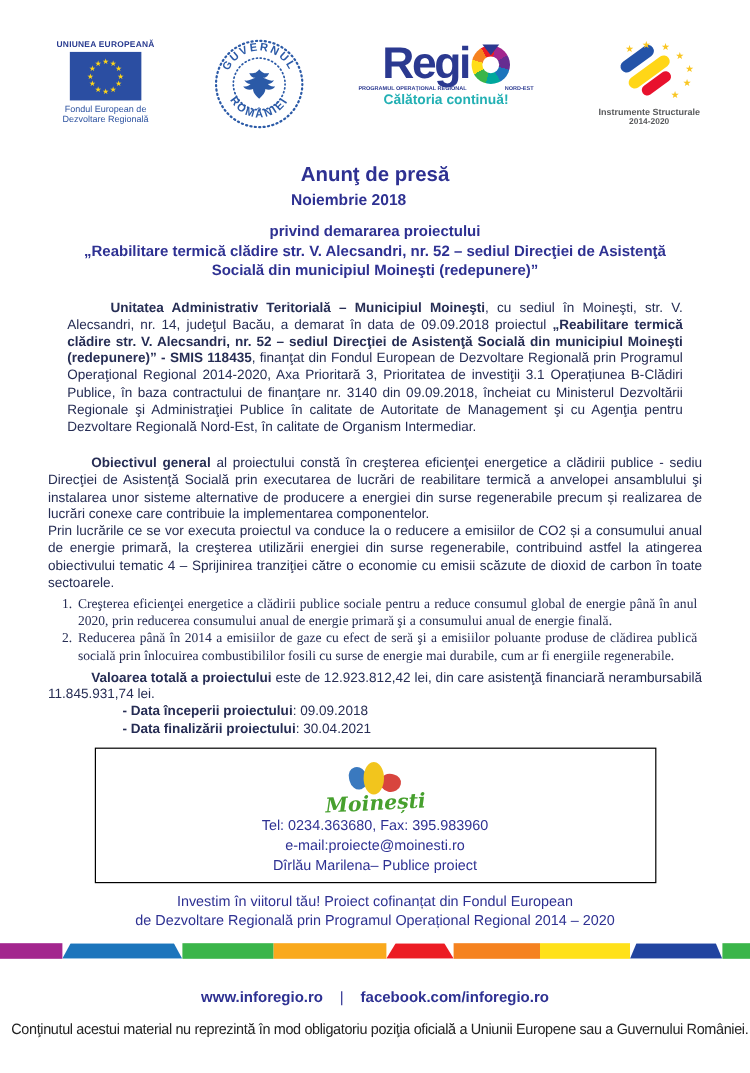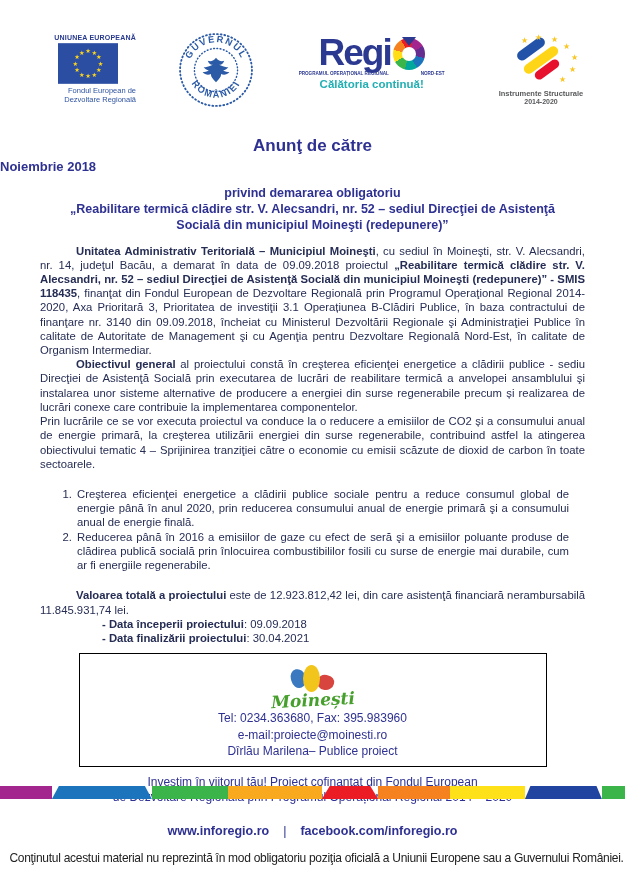--- a/index.html
+++ b/index.html
@@ -2,21 +2,21 @@
 <html><head>
 <meta charset="utf-8">
 <style>
   html,body{margin:0;padding:0;background:#ffffff;}
   .page{width:625px;height:894px;background:#fff;position:relative;overflow:hidden;
         font-family:"Liberation Sans",sans-serif;color:#262d54;}
   .b{font-weight:bold;}
 
   
   .logos{display:flex;justify-content:space-between;align-items:flex-start;padding:34px 32px 0 40px;height:86px;}
-  .logo-eu{width:96px;text-align:right;color:#283a8f;}
+  .logo-eu{width:96px;text-align:center;color:#283a8f;}
   .eu-t{font-size:7px;font-weight:bold;letter-spacing:.2px;}
   .eu-flag{display:block;margin:2px auto;width:60px;height:41px;}
   .eu-s{font-size:7.5px;line-height:1.25;color:#2e53a0;}
   .gov-seal{width:76px;height:76px;margin-top:-2px;}
   .regio{width:150px;text-align:center;margin-top:2px;}
   .regio-row{display:flex;align-items:center;justify-content:center;}
   .regio-word{font-size:37px;line-height:34px;font-weight:bold;color:#2b3990;letter-spacing:-2px;}
   .regio-wheel{width:32px;height:32px;border-radius:50%;position:relative;display:inline-block;margin:2px 0 0 2px;
       background:conic-gradient(from 15deg,#a3268e 0 12.5%,#662d91 12.5% 25%,#1c75bc 25% 37.5%,#00a79d 37.5% 50%,#39b54a 50% 62.5%,#ffde17 62.5% 75%,#f6821f 75% 87.5%,#ed1c24 87.5% 100%);}
   .wheel-hole{position:absolute;inset:9px;background:#fff;border-radius:50%;}
@@ -29,29 +29,29 @@
   .is-bar{position:absolute;border-radius:6px;transform:rotate(-36deg);}
   .is-b1{left:16px;top:10px;width:32px;height:10px;background:#2353a8;}
   .is-b2{left:22px;top:21px;width:40px;height:10px;background:#ffd617;}
   .is-b3{left:34px;top:31px;width:28px;height:9px;background:#e8112d;}
   .is-star{position:absolute;color:#f9c623;font-size:8px;line-height:8px;}
   .is-l1{font-size:7.5px;font-weight:bold;margin-top:3px;}
   .is-l2{font-size:7px;font-weight:bold;}
 
   
   .title{margin-top:16px;text-align:center;font-size:17px;font-weight:bold;color:#2e3192;}
-  .date{margin-top:3px;text-align:left;padding-right:44px;font-size:13px;font-weight:bold;color:#2e3192;}
+  .date{margin-top:3px;text-align:center;padding-right:44px;font-size:13px;font-weight:bold;color:#2e3192;}
   .sub1{margin-top:12px;text-align:center;font-size:12.5px;font-weight:bold;color:#2e3192;}
   .sub2{margin:1px 48px 0;text-align:center;font-size:12.5px;font-weight:bold;color:#2e3192;line-height:1.3;}
 
   
   .body{margin:10px 40px 0;font-size:11.3px;line-height:1.26;text-align:justify;}
   .ind{text-indent:36px;}
   .obj-h{font-weight:bold;padding-left:36px;}
-  ol.obj{margin:16px;padding-left:19px;}
+  ol.obj{margin:4px;padding-left:19px;font-family:Liberation Serif, serif;}
   ol.obj li{text-align:justify;padding-left:2px;}
   .dates{padding-left:62px;}
 
   
   .mbox{width:468px;margin:8px auto 0;border:1px solid #000;text-align:center;padding:8px 4px 6px;box-sizing:border-box;}
   .m-blobs{display:flex;justify-content:center;align-items:flex-end;height:30px;}
   .blob{display:inline-block;}
   .b1{width:15px;height:19px;background:#3a79bf;border-radius:45% 55% 50% 50%;transform:rotate(-14deg);margin-bottom:4px;}
   .b2{width:17px;height:27px;background:#f2c51d;border-radius:50%;margin:0 -3px;position:relative;z-index:2;}
   .b3{width:17px;height:15px;background:#d8453e;border-radius:50% 45% 55% 50%;transform:rotate(12deg);margin-bottom:2px;}
@@ -151,36 +151,36 @@
         <span class="is-star" style="left:72px;top:20px;">★</span>
         <span class="is-star" style="left:70px;top:32px;">★</span>
         <span class="is-star" style="left:22px;top:3px;">★</span>
         <span class="is-star" style="left:60px;top:42px;">★</span>
       </div>
       <div class="is-l1">Instrumente Structurale</div>
       <div class="is-l2">2014-2020</div>
     </div>
   </div>
 
-  <div class="title">Anunţ de către</div>
+  <div class="title">Anunţ de presă</div>
   <div class="date">Noiembrie 2018</div>
-  <div class="sub1">privind demararea obligatoriu</div>
+  <div class="sub1">privind demararea proiectului</div>
   <div class="sub2">„Reabilitare termică clădire str. V. Alecsandri, nr. 52 – sediul Direcţiei de Asistenţă Socială din municipiul Moineşti (redepunere)”</div>
 
   <div class="body">
-    <p class="ind" style="margin:0;">
+    <p class="ind" style="margin:16px;">
       <span class="b">Unitatea Administrativ Teritorială – Municipiul Moineşti</span><span>, cu sediul în Moineşti, str. V. Alecsandri, nr. 14, judeţul Bacău, a demarat în data de 09.09.2018 proiectul </span><span class="b">„Reabilitare termică clădire str. V. Alecsandri, nr. 52 – sediul Direcţiei de Asistenţă Socială din municipiul Moineşti (redepunere)” - SMIS 118435</span><span>, finanţat din Fondul European de Dezvoltare Regională prin Programul Operaţional Regional 2014-2020, Axa Prioritară 3, Prioritatea de investiţii 3.1 Operațiunea B-Clădiri Publice, în baza contractului de finanţare nr. 3140 din 09.09.2018, încheiat cu Ministerul Dezvoltării Regionale şi Administraţiei Publice în calitate de Autoritate de Management şi cu Agenţia pentru Dezvoltare Regională Nord-Est, în calitate de Organism Intermediar.</span>
     </p>
     <p class="ind" style="margin:0;">
       <span class="b">Obiectivul general</span><span> al proiectului constă în creşterea eficienţei energetice a clădirii publice - sediu Direcţiei de Asistenţă Socială prin executarea de lucrări de reabilitare termică a anvelopei ansamblului şi instalarea unor sisteme alternative de producere a energiei din surse regenerabile precum și realizarea de lucrări conexe care contribuie la implementarea componentelor.</span>
     </p>
     <p style="margin:0;">Prin lucrările ce se vor executa proiectul va conduce la o reducere a emisiilor de CO2 și a consumului anual de energie primară, la creşterea utilizării energiei din surse regenerabile, contribuind astfel la atingerea obiectivului tematic 4 – Sprijinirea tranziţiei către o economie cu emisii scăzute de dioxid de carbon în toate sectoarele.</p>
     <ol class="obj">
       <li>Creşterea eficienţei energetice a clădirii publice sociale pentru a reduce consumul global de energie până în anul 2020, prin reducerea consumului anual de energie primară şi a consumului anual de energie finală.</li>
-      <li>Reducerea până în 2016 a emisiilor de gaze cu efect de seră şi a emisiilor poluante produse de clădirea publică socială prin înlocuirea combustibililor fosili cu surse de energie mai durabile, cum ar fi energiile regenerabile.</li>
+      <li>Reducerea până în 2014 a emisiilor de gaze cu efect de seră şi a emisiilor poluante produse de clădirea publică socială prin înlocuirea combustibililor fosili cu surse de energie mai durabile, cum ar fi energiile regenerabile.</li>
     </ol>
     <p class="ind" style="margin:0;">
       <span class="b">Valoarea totală a proiectului</span><span> este de 12.923.812,42 lei, din care asistenţă financiară nerambursabilă 11.845.931,74 lei.</span>
     </p>
     <div class="dates">
       <span class="b">- </span><span class="b">Data începerii proiectului</span><span>: 09.09.2018</span>
     </div>
     <div class="dates">
       <span class="b">- </span><span class="b">Data finalizării proiectului</span><span>: 30.04.2021</span>
     </div>

